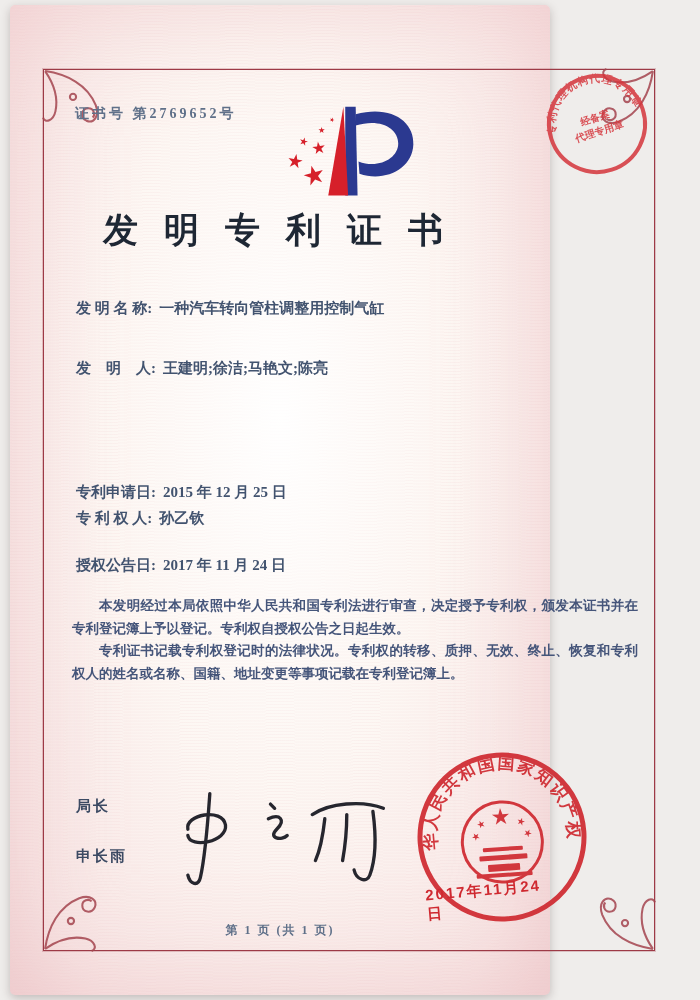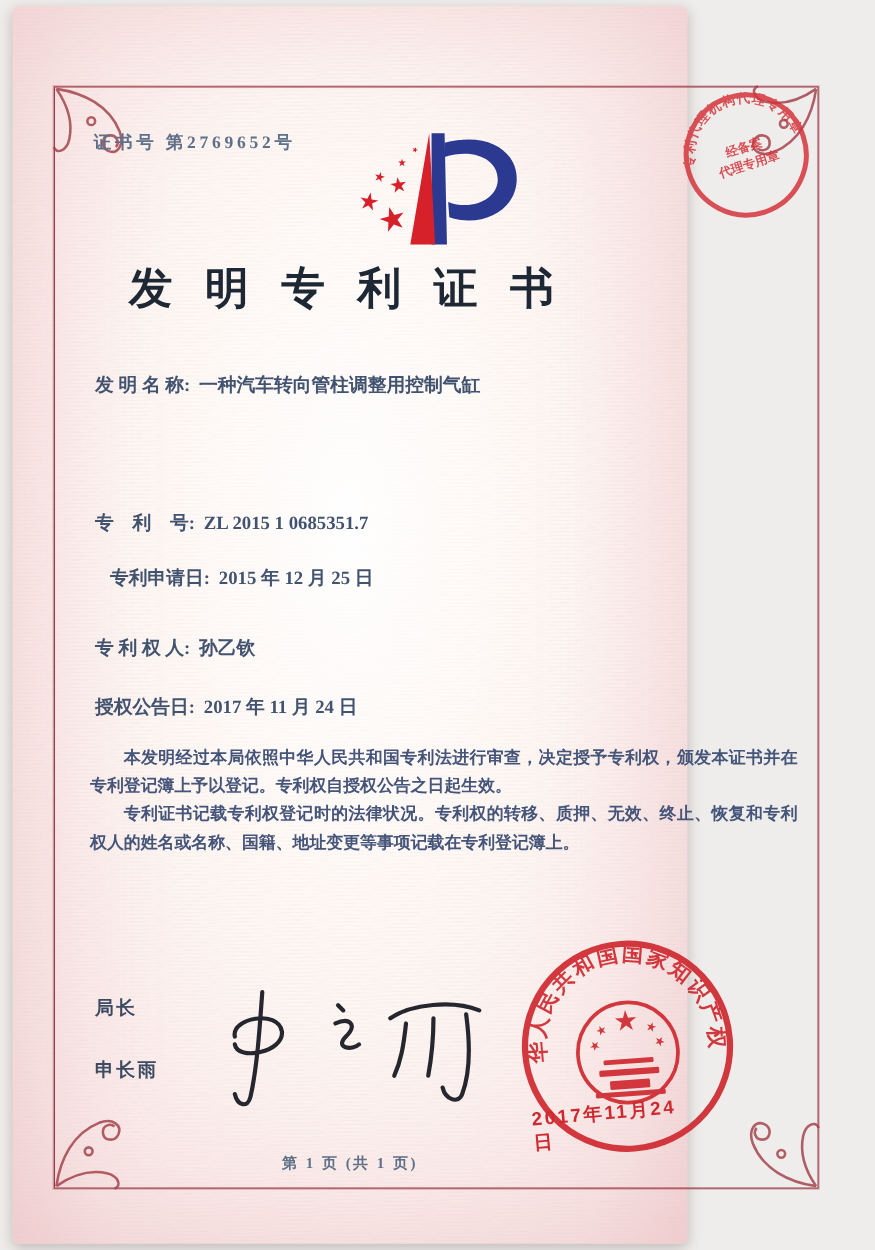--- a/index.html
+++ b/index.html
@@ -37,21 +37,21 @@
   }
   .logo { position: absolute; left: 258px; top: 96px; width: 164px; height: 104px; }
   .title {
     position: absolute; left: 0; top: 202px; width: 100%;
     text-align: center; font-size: 35px; font-weight: bold; color: #1e2734;
     letter-spacing: 26px; padding-left: 12px;
   }
   .field { position: absolute; left: 66px; width: 560px; font-size: 15px; color: #42536f; font-weight: bold; }
   .field .val { margin-left: 7px; }
   .f0 { top: 294px; } .f1 { top: 354px; } .f2 { top: 404px; }
-  .f3 { top: 448px; margin-left: 12px; } .f4 { top: 504px; } .f5 { top: 551px; }
+  .f3 { top: 478px; } .f4 { top: 504px; } .f5 { top: 551px; }
 
   .body-text {
     position: absolute; left: 62px; top: 590px; width: 566px;
     font-size: 13.5px; line-height: 22.5px; color: #45557a;
     text-align: justify; font-weight: bold;
   }
   .body-text p { text-indent: 2em; }
 
   .sig-label { position: absolute; left: 66px; font-size: 15px; color: #3c4a63; font-weight: bold; letter-spacing: 2px; }
   .sig-title { top: 792px; }
@@ -124,22 +124,22 @@
       <polygon points="0,-1 0.2245,-0.309 0.951,-0.309 0.363,0.118 0.5878,0.809 0,0.382 -0.5878,0.809 -0.363,0.118 -0.951,-0.309 -0.2245,-0.309" transform="translate(55,31) scale(3.5) rotate(0)"></polygon>
       <polygon points="0,-1 0.2245,-0.309 0.951,-0.309 0.363,0.118 0.5878,0.809 0,0.382 -0.5878,0.809 -0.363,0.118 -0.951,-0.309 -0.2245,-0.309" transform="translate(66,20) scale(2.6) rotate(20)"></polygon>
     </g>
   </svg>
 
   <div class="title">发明专利证书</div>
 
   <div class="field f0">
     <span>发 明 名 称:</span><span class="val">一种汽车转向管柱调整用控制气缸</span>
   </div>
-  <div class="field f2">
-    <span>专　利　号:</span><span class="val">ZL 2015 1 0685351.7</span>
+  <div class="field f1">
+    <span>发　明　人:</span><span class="val">王建明;徐洁;马艳文;陈亮</span>
   </div>
   <div class="field f3">
     <span>专利申请日:</span><span class="val">2015 年 12 月 25 日</span>
   </div>
   <div class="field f4">
     <span>专 利 权 人:</span><span class="val">孙乙钦</span>
   </div>
   <div class="field f5">
     <span>授权公告日:</span><span class="val">2017 年 11 月 24 日</span>
   </div>

